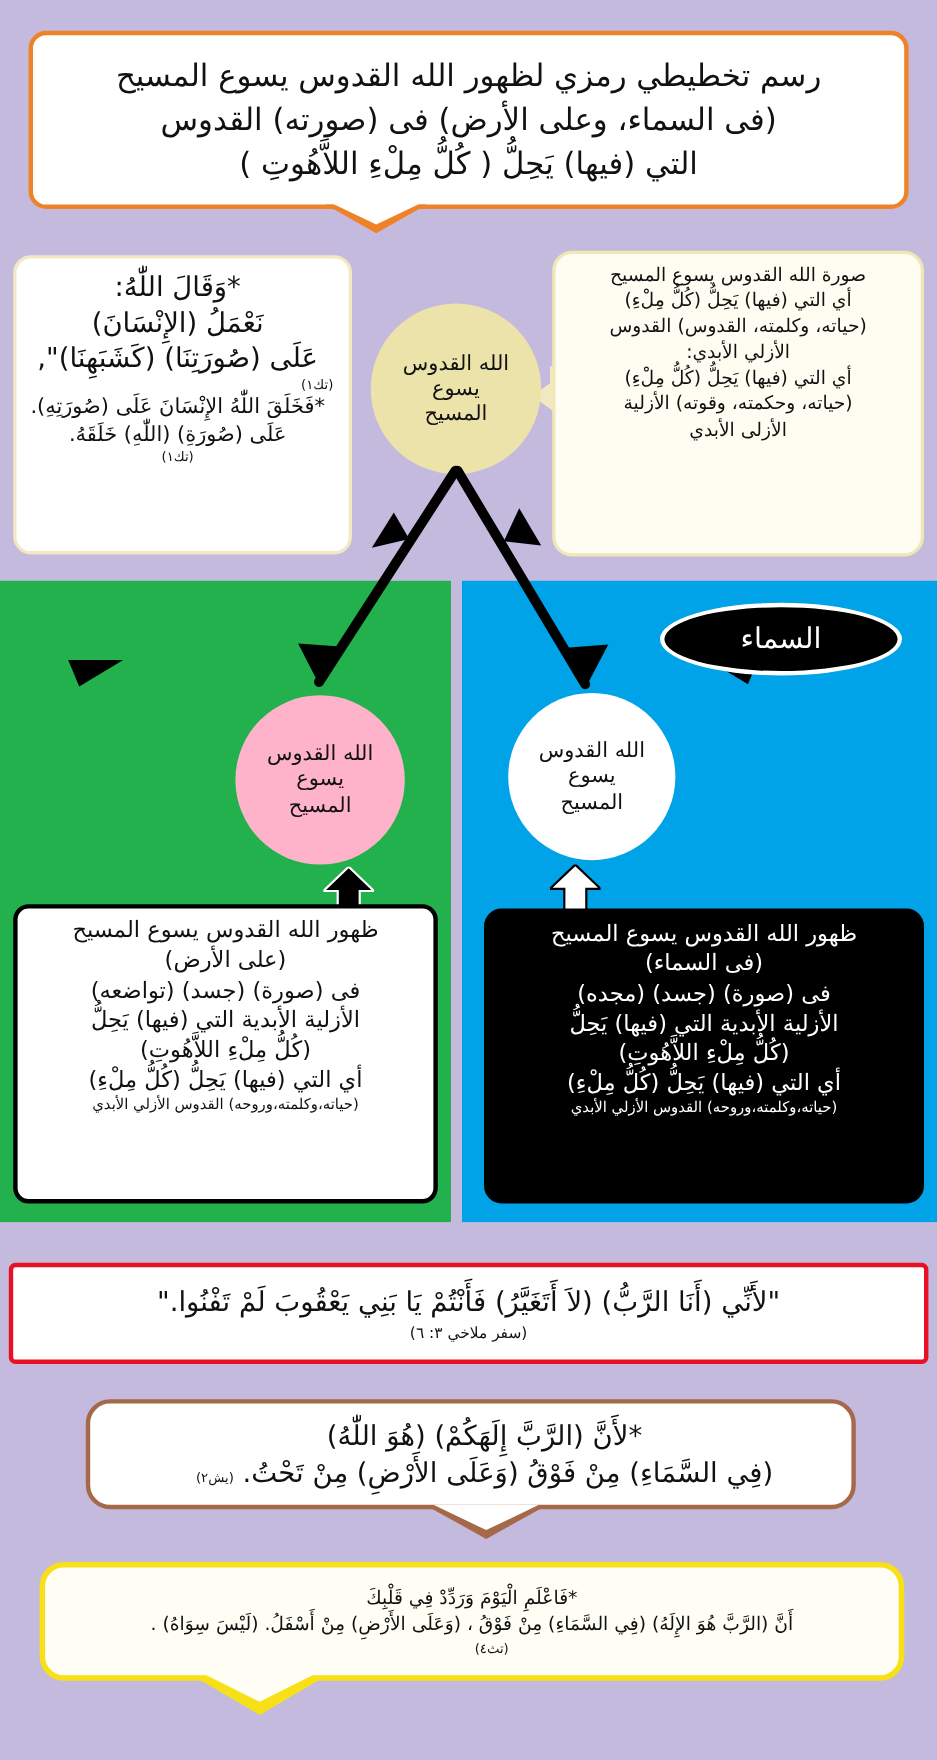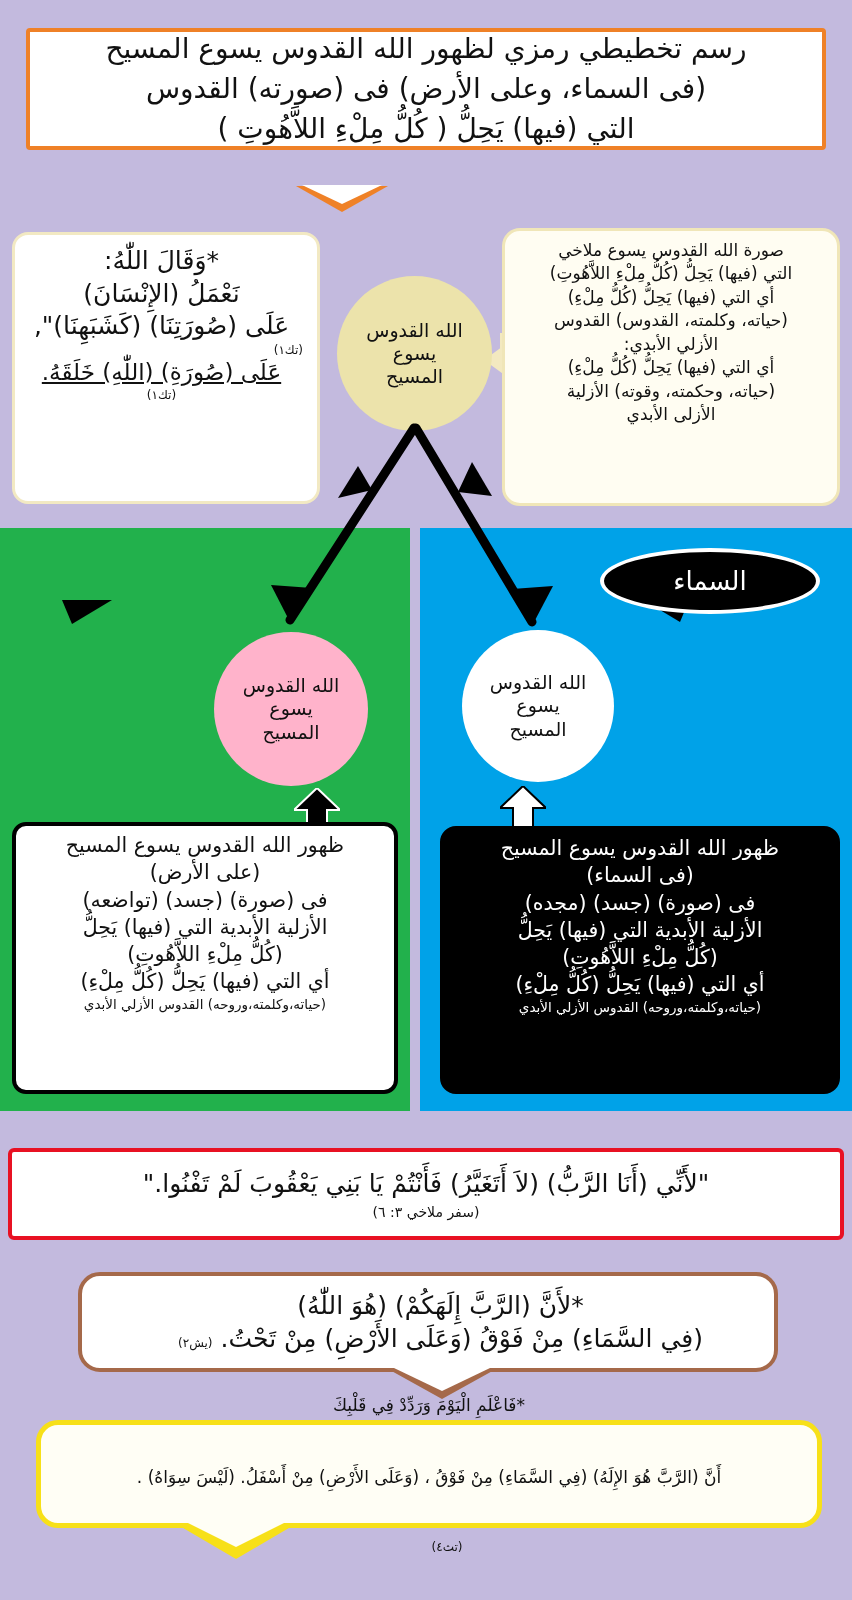--- a/index.html
+++ b/index.html
@@ -8,24 +8,24 @@
     background:#c3bade;
     font-family:"DejaVu Sans","Liberation Sans",sans-serif;
     direction:rtl;
     position:relative;
     overflow:hidden;
   }
   .stage{position:relative;width:852px;height:1600px;}
 
   
   .title-callout{
-    position:absolute;left:26px;top:28px;width:800px;height:122px;
+    position:absolute;left:26px;top:28px;width:800px;height:162px;
     background:#ffffff;
     border:4px solid #ef8127;
-    border-radius:4px;
+    border-radius:16px;
     box-sizing:border-box;
     display:flex;align-items:center;justify-content:center;
     text-align:center;
   }
   .title-callout .txt{
     font-size:28px;line-height:1.42;color:#111;padding:0 22px;
   }
   .title-tail{
     position:absolute;left:296px;top:186px;width:0;height:0;
     border-left:46px solid transparent;border-right:46px solid transparent;
@@ -41,21 +41,21 @@
   .left-box{
     position:absolute;left:12px;top:232px;width:308px;height:272px;
     background:#ffffff;border:3px solid #f2e9c3;border-radius:16px;
     box-sizing:border-box;padding:10px 10px 6px 1px;
     text-align:center;color:#111;
   }
   .left-box .l1{font-size:25px;line-height:1.3;}
   .left-box .l2{font-size:25px;line-height:1.3;}
   .left-box .cite{font-size:12px;line-height:1.2;text-align:right;padding-right:4px;}
   .left-box .l3{font-size:19px;line-height:1.35;}
-  .left-box .l4{font-size:23px;line-height:1.35;text-decoration:underline;}
+  .left-box .l4{font-size:19px;line-height:1.35;}
   .left-box .cite2{font-size:12px;line-height:1.2;text-align:center;}
 
   
   .right-box{
     position:absolute;left:502px;top:228px;width:338px;height:278px;
     background:#fffdf2;border:3px solid #f0e6b8;border-radius:18px;
     box-sizing:border-box;padding:8px 12px;
     text-align:center;color:#111;font-size:17px;line-height:1.38;
   }
   .right-box-tail{
@@ -180,21 +180,20 @@
     border-top:23px solid #fff;
   }
 
   
   .yellow-box{
     position:absolute;left:36px;top:1420px;width:786px;height:108px;
     background:#fffef5;border:5px solid #f7e018;border-radius:22px;
     box-sizing:border-box;
     display:flex;flex-direction:column;align-items:center;justify-content:center;
     color:#111;
-    gap:48px;
   }
   .yellow-box .l1{font-size:17px;line-height:1.4;}
   .yellow-box .l2{font-size:17px;line-height:1.4;}
   .yellow-box .cite{font-size:12px;margin-top:2px;margin-left:36px;}
   .yellow-tail{
     position:absolute;left:178px;top:1525px;width:0;height:0;
     border-left:58px solid transparent;border-right:58px solid transparent;
     border-top:34px solid #f7e018;
   }
   .yellow-tail-in{
@@ -218,29 +217,29 @@
     </div>
   </div>
   <div class="title-tail"></div>
   <div class="title-tail-inner"></div>
 
   <div class="left-box">
     <div class="l1">*وَقَالَ اللّٰهُ:</div>
     <div class="l1">نَعْمَلُ (الإِنْسَانَ)</div>
     <div class="l2">عَلَى (صُورَتِنَا) (كَشَبَهِنَا)",</div>
     <div class="cite">(تك١)</div>
+    <div class="l3">*فَخَلَقَ اللّٰهُ الإِنْسَانَ عَلَى (صُورَتِهِ).</div>
     <div class="l4">عَلَى (صُورَةِ) (اللّٰهِ) خَلَقَهُ.</div>
     <div class="cite2">(تك١)</div>
   </div>
 
   <div class="right-box-tail2"></div>
   <div class="right-box-tail"></div>
   <div class="right-box">
-    <div>صورة الله القدوس يسوع ملاخي</div>
-    <div>التي (فيها) يَحِلُّ (كُلُّ مِلْءِ اللاَّهُوتِ)</div>
+    <div>صورة الله القدوس يسوع المسيح</div>
     <div>أي التي (فيها) يَحِلُّ (كُلُّ مِلْءِ)</div>
     <div>(حياته، وكلمته، القدوس) القدوس</div>
     <div>الأزلي الأبدي:</div>
     <div>أي التي (فيها) يَحِلُّ (كُلُّ مِلْءِ)</div>
     <div>(حياته، وحكمته، وقوته) الأزلية</div>
     <div>الأزلى الأبدي</div>
   </div>
 
   <div class="center-circle">
     <span>الله القدوس</span>

